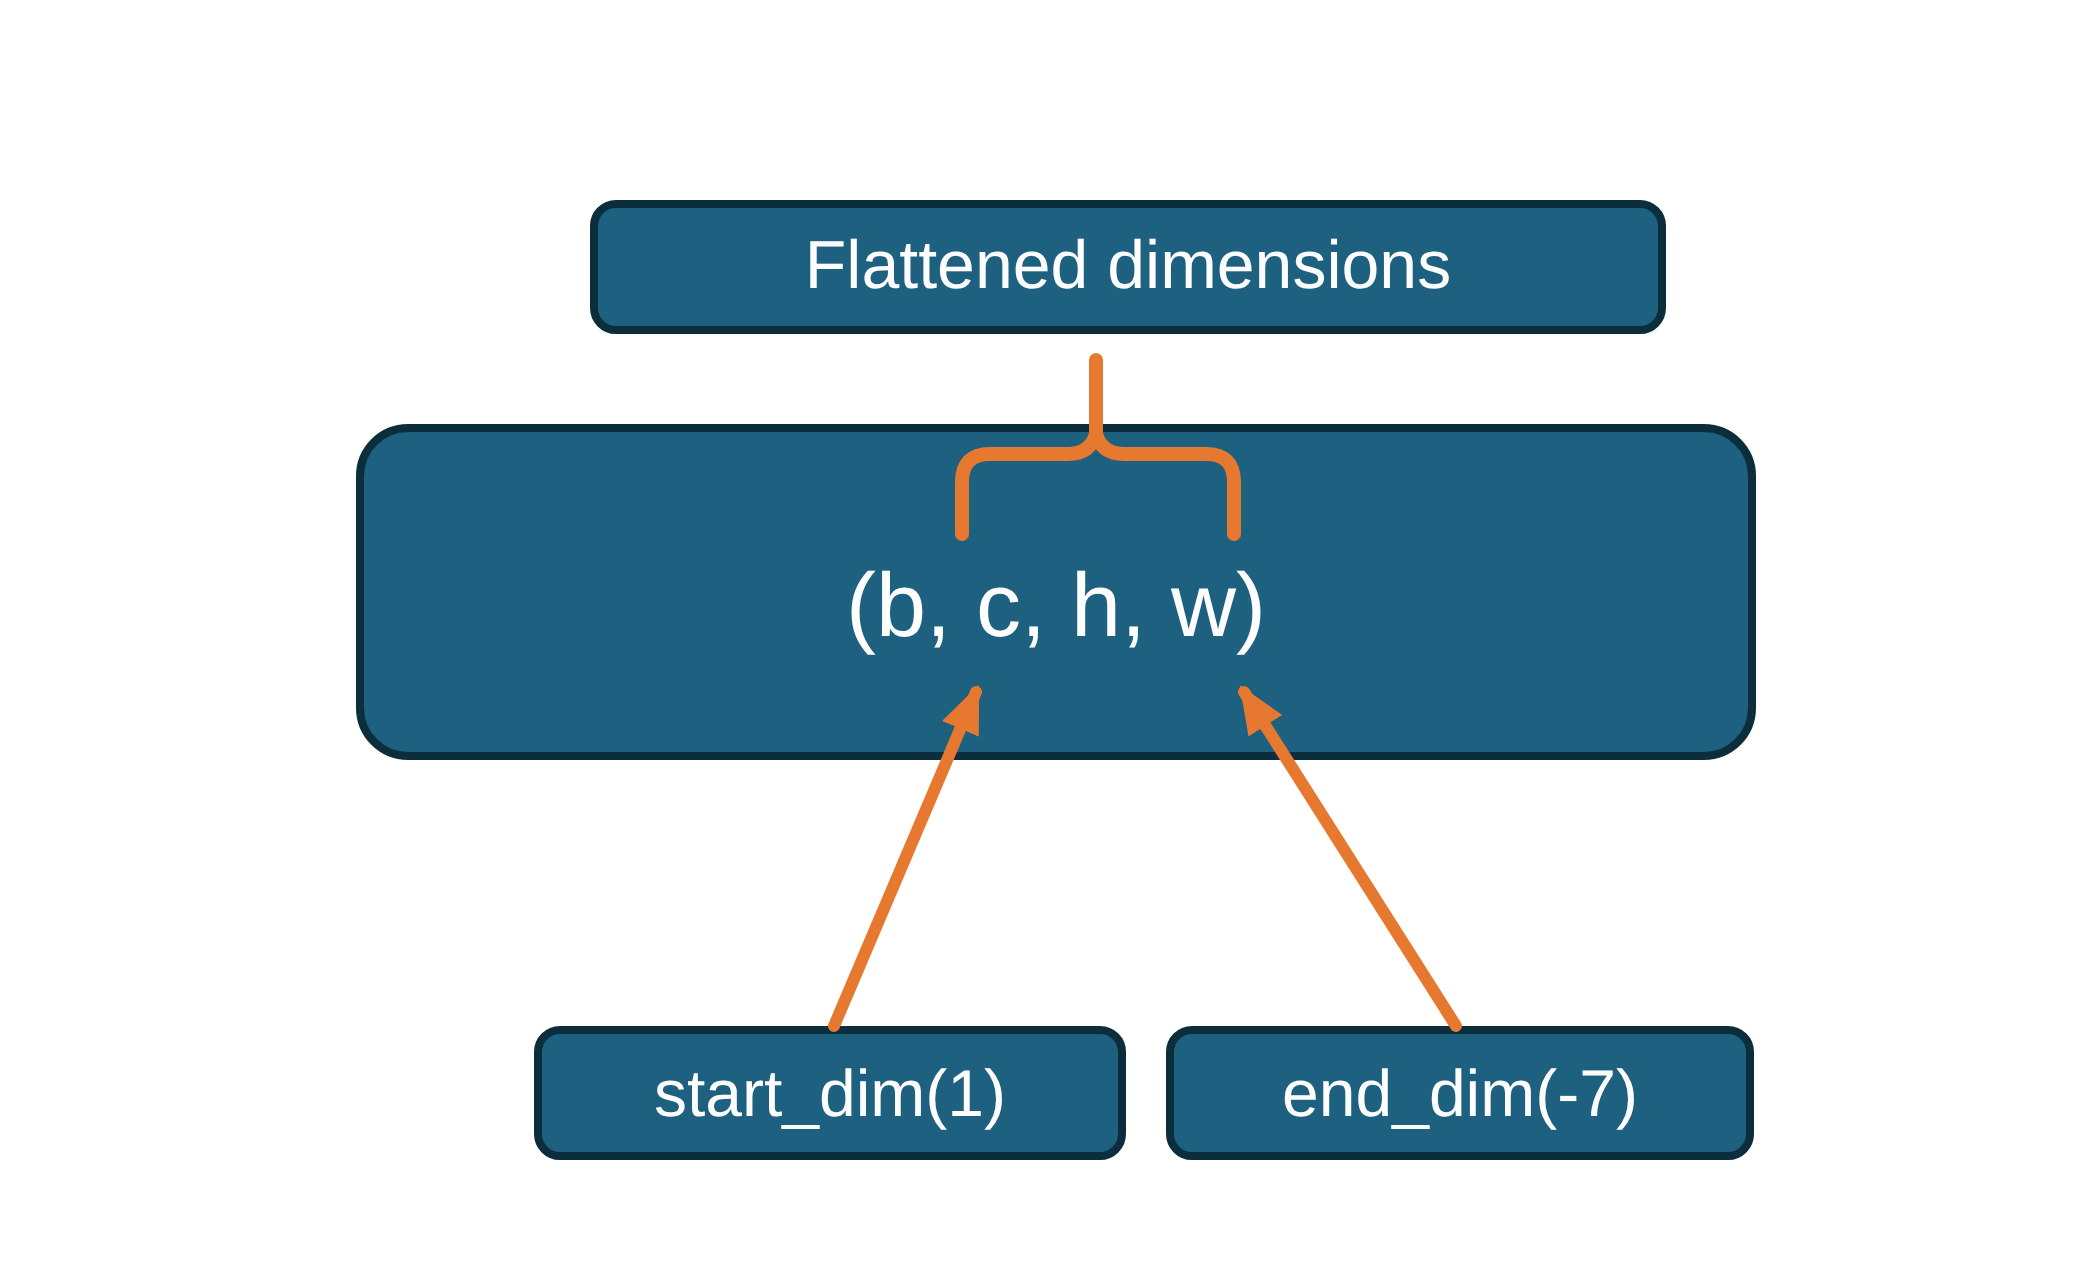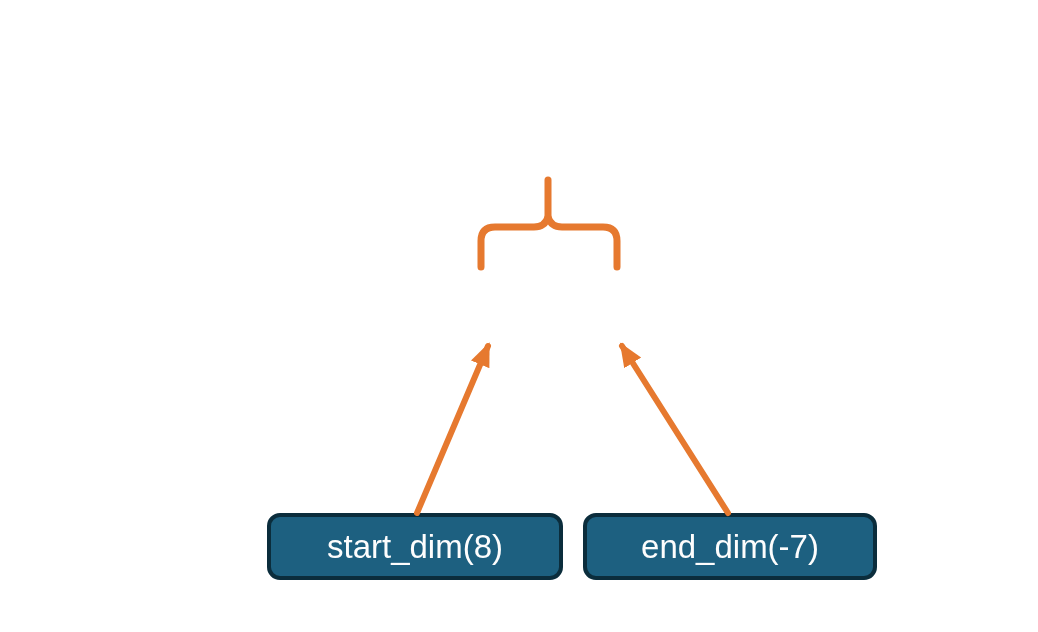--- a/index.html
+++ b/index.html
@@ -68,24 +68,30 @@
   .connectors .head {
     fill: var(--accent-orange, #e6792f);
     stroke: none;
   }
 </style>
 </head>
 <body>
 
 <div class="canvas">
 
+  <div class="box top-box">
+    <span>Flattened dimensions</span>
+  </div>
 
+  <div class="box tensor-box">
+    <span>(b, c, h, w)</span>
+  </div>
 
   <div class="box bottom-box start-box">
-    <span>start_dim(8)</span>
+    <span>start_dim(1)</span>
   </div>
 
   <div class="box bottom-box end-box">
     <span>end_dim(-7)</span>
   </div>
 
   <svg class="connectors" viewBox="0 0 1038 632" xmlns="http://www.w3.org/2000/svg">
     <defs>
       <marker id="arrowhead" markerUnits="userSpaceOnUse" markerWidth="26" markerHeight="22" refX="20" refY="10" orient="auto">
         <path class="head" d="M0,0 L24,10 L0,20 z"></path>

